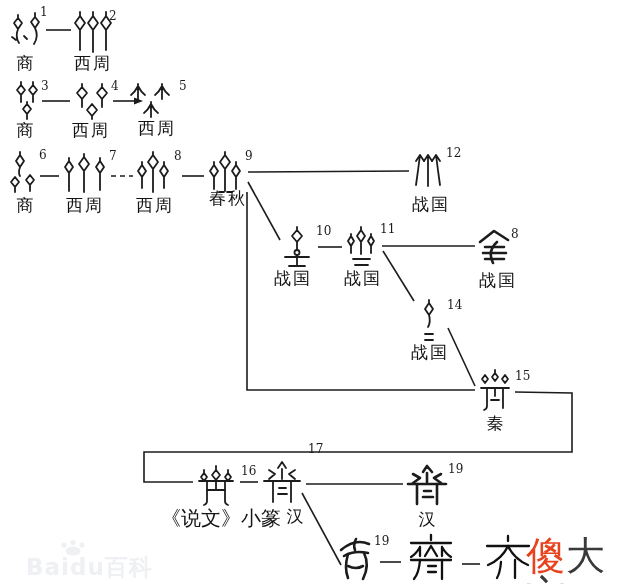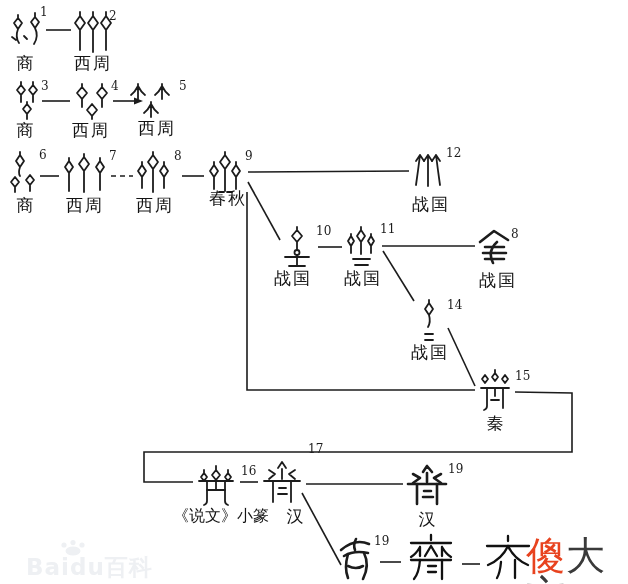--- a/index.html
+++ b/index.html
@@ -10,21 +10,21 @@
   .canvas svg{display:block;}
   .connectors{position:absolute;left:0;top:0;z-index:1;}
   .glyph{position:absolute;z-index:2;}
   .glyph path,.glyph circle{stroke:#1c1c1c;fill:none;stroke-width:1.8;stroke-linecap:round;stroke-linejoin:round;}
   .glyph.bold path{stroke-width:2.6;}
   .num{position:absolute;z-index:3;font-size:12px;line-height:1;color:#1c1c1c;}
   .plabel{
     position:absolute;z-index:3;font-size:17px;line-height:1.1;text-align:center;
     letter-spacing:2px;white-space:nowrap;color:#141414;
   }
-  .plabel.small{font-size:16px;letter-spacing:0;}
+  .plabel.small{font-size:20px;letter-spacing:0;}
   .bigchar{position:absolute;z-index:2;}
   .bigchar path{stroke:#111;fill:none;stroke-width:2.3;stroke-linecap:round;stroke-linejoin:round;}
   .wm-right{position:absolute;left:526px;top:536px;z-index:4;font-size:39px;line-height:1;
     font-family:"DejaVu Sans","Liberation Sans",sans-serif;letter-spacing:1px;}
   .wm-red{color:#e8431f;}
   .wm-gray{color:#3a3a3a;}
   .wm-baidu{position:absolute;left:26px;top:552px;z-index:4;font-size:23px;font-weight:bold;
     color:#eef0f3;font-family:"DejaVu Sans","Liberation Sans",sans-serif;letter-spacing:1px;}
   .paw{position:absolute;left:58px;top:540px;z-index:4;}
 </style>

